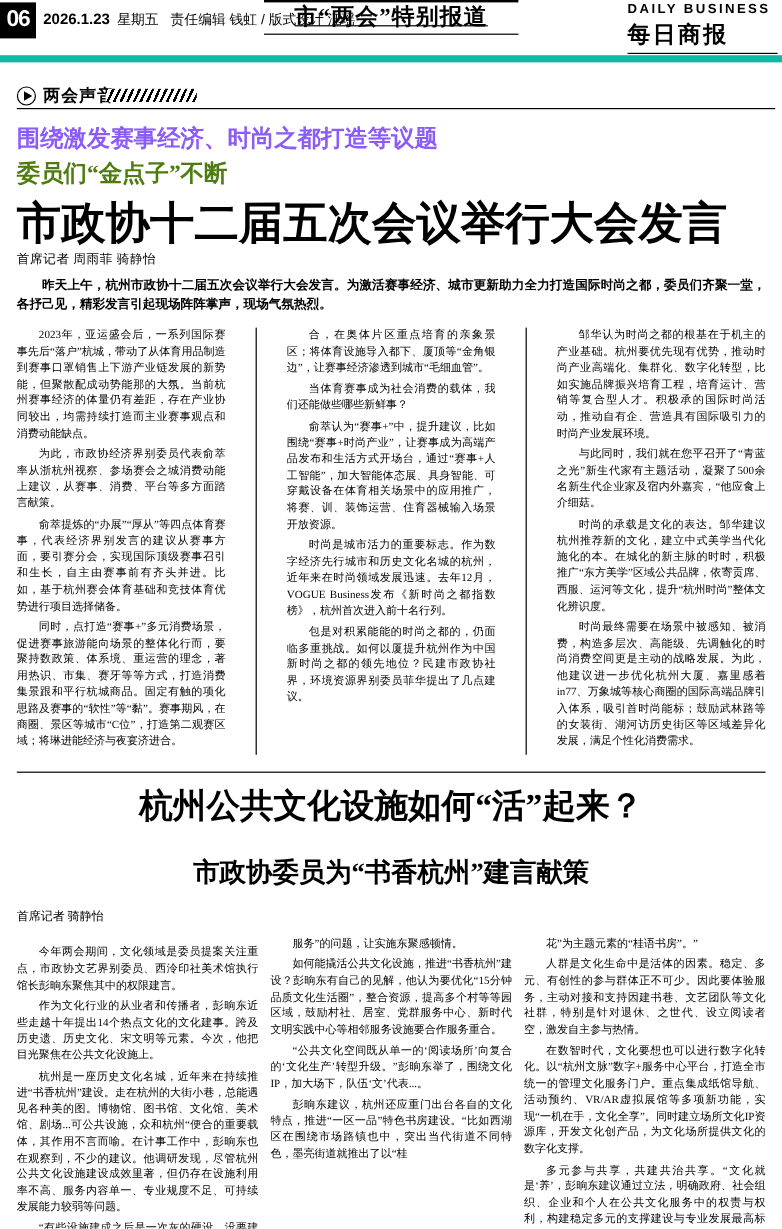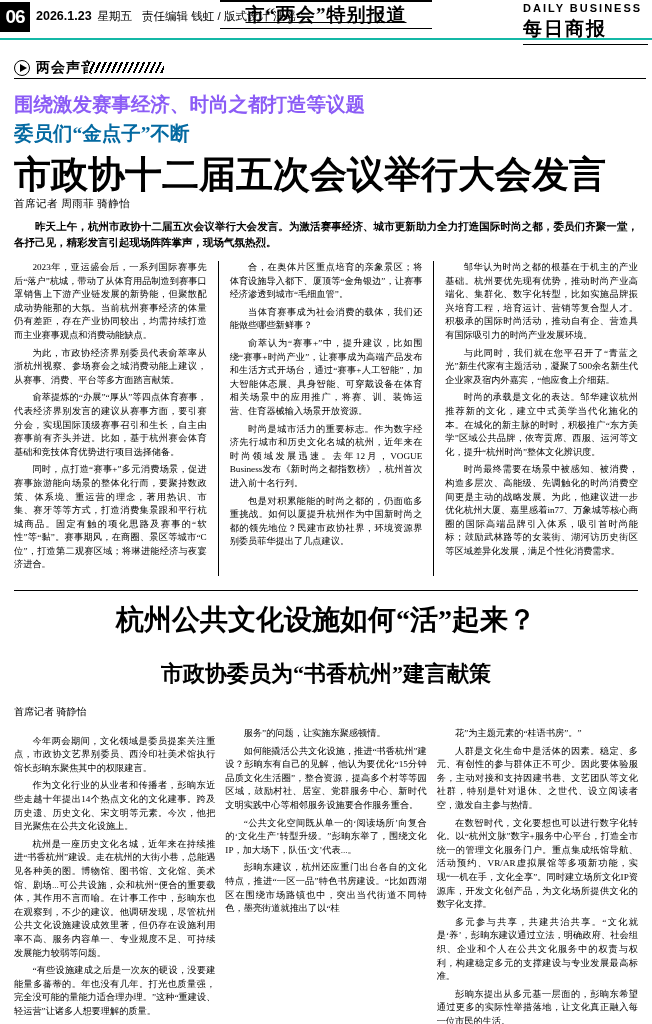--- a/index.html
+++ b/index.html
@@ -18,22 +18,22 @@
   .page {
     width: 652px;
     height: 1024px;
     position: relative;
     box-sizing: border-box;
   }
 
   
   .masthead {
     position: relative;
-    height: 40px;
-    border-bottom: 2px solid #14b8a6;
+    height: 52px;
+    border-bottom: 6px solid #14b8a6;
     box-sizing: border-box;
   }
   .page-num-box {
     position: absolute;
     left: 0;
     top: 2px;
     width: 30px;
     height: 30px;
     background: #000;
     color: #fff;
@@ -161,21 +161,21 @@
   .kicker1 {
     font-size: 19.5px;
     font-weight: bold;
     color: #8b5cf6;
     letter-spacing: 0px;
     line-height: 26px;
   }
   .kicker2 {
     font-size: 19.5px;
     font-weight: bold;
-    color: #0369a1;
+    color: #4d7c0f;
     letter-spacing: 0px;
     line-height: 26px;
     margin-top: 3px;
   }
   .main-title {
     font-size: 37px;
     font-weight: bold;
     letter-spacing: 0px;
     line-height: 44px;
     margin-top: 6px;
@@ -193,21 +193,21 @@
     line-height: 16px;
     text-align: justify;
     text-indent: 2em;
     font-weight: bold;
   }
 
   
   .cols4 {
     margin: 10px 14px 0 14px;
     display: flex;
-    gap: 11px;
+    gap: 25px;
   }
   .cols4 .col {
     flex: 1 1 0;
     font-size: 9.2px;
     line-height: 13.6px;
     text-align: justify;
     position: relative;
   }
   .cols4 .col p {
     margin: 0 0 4px 0;

